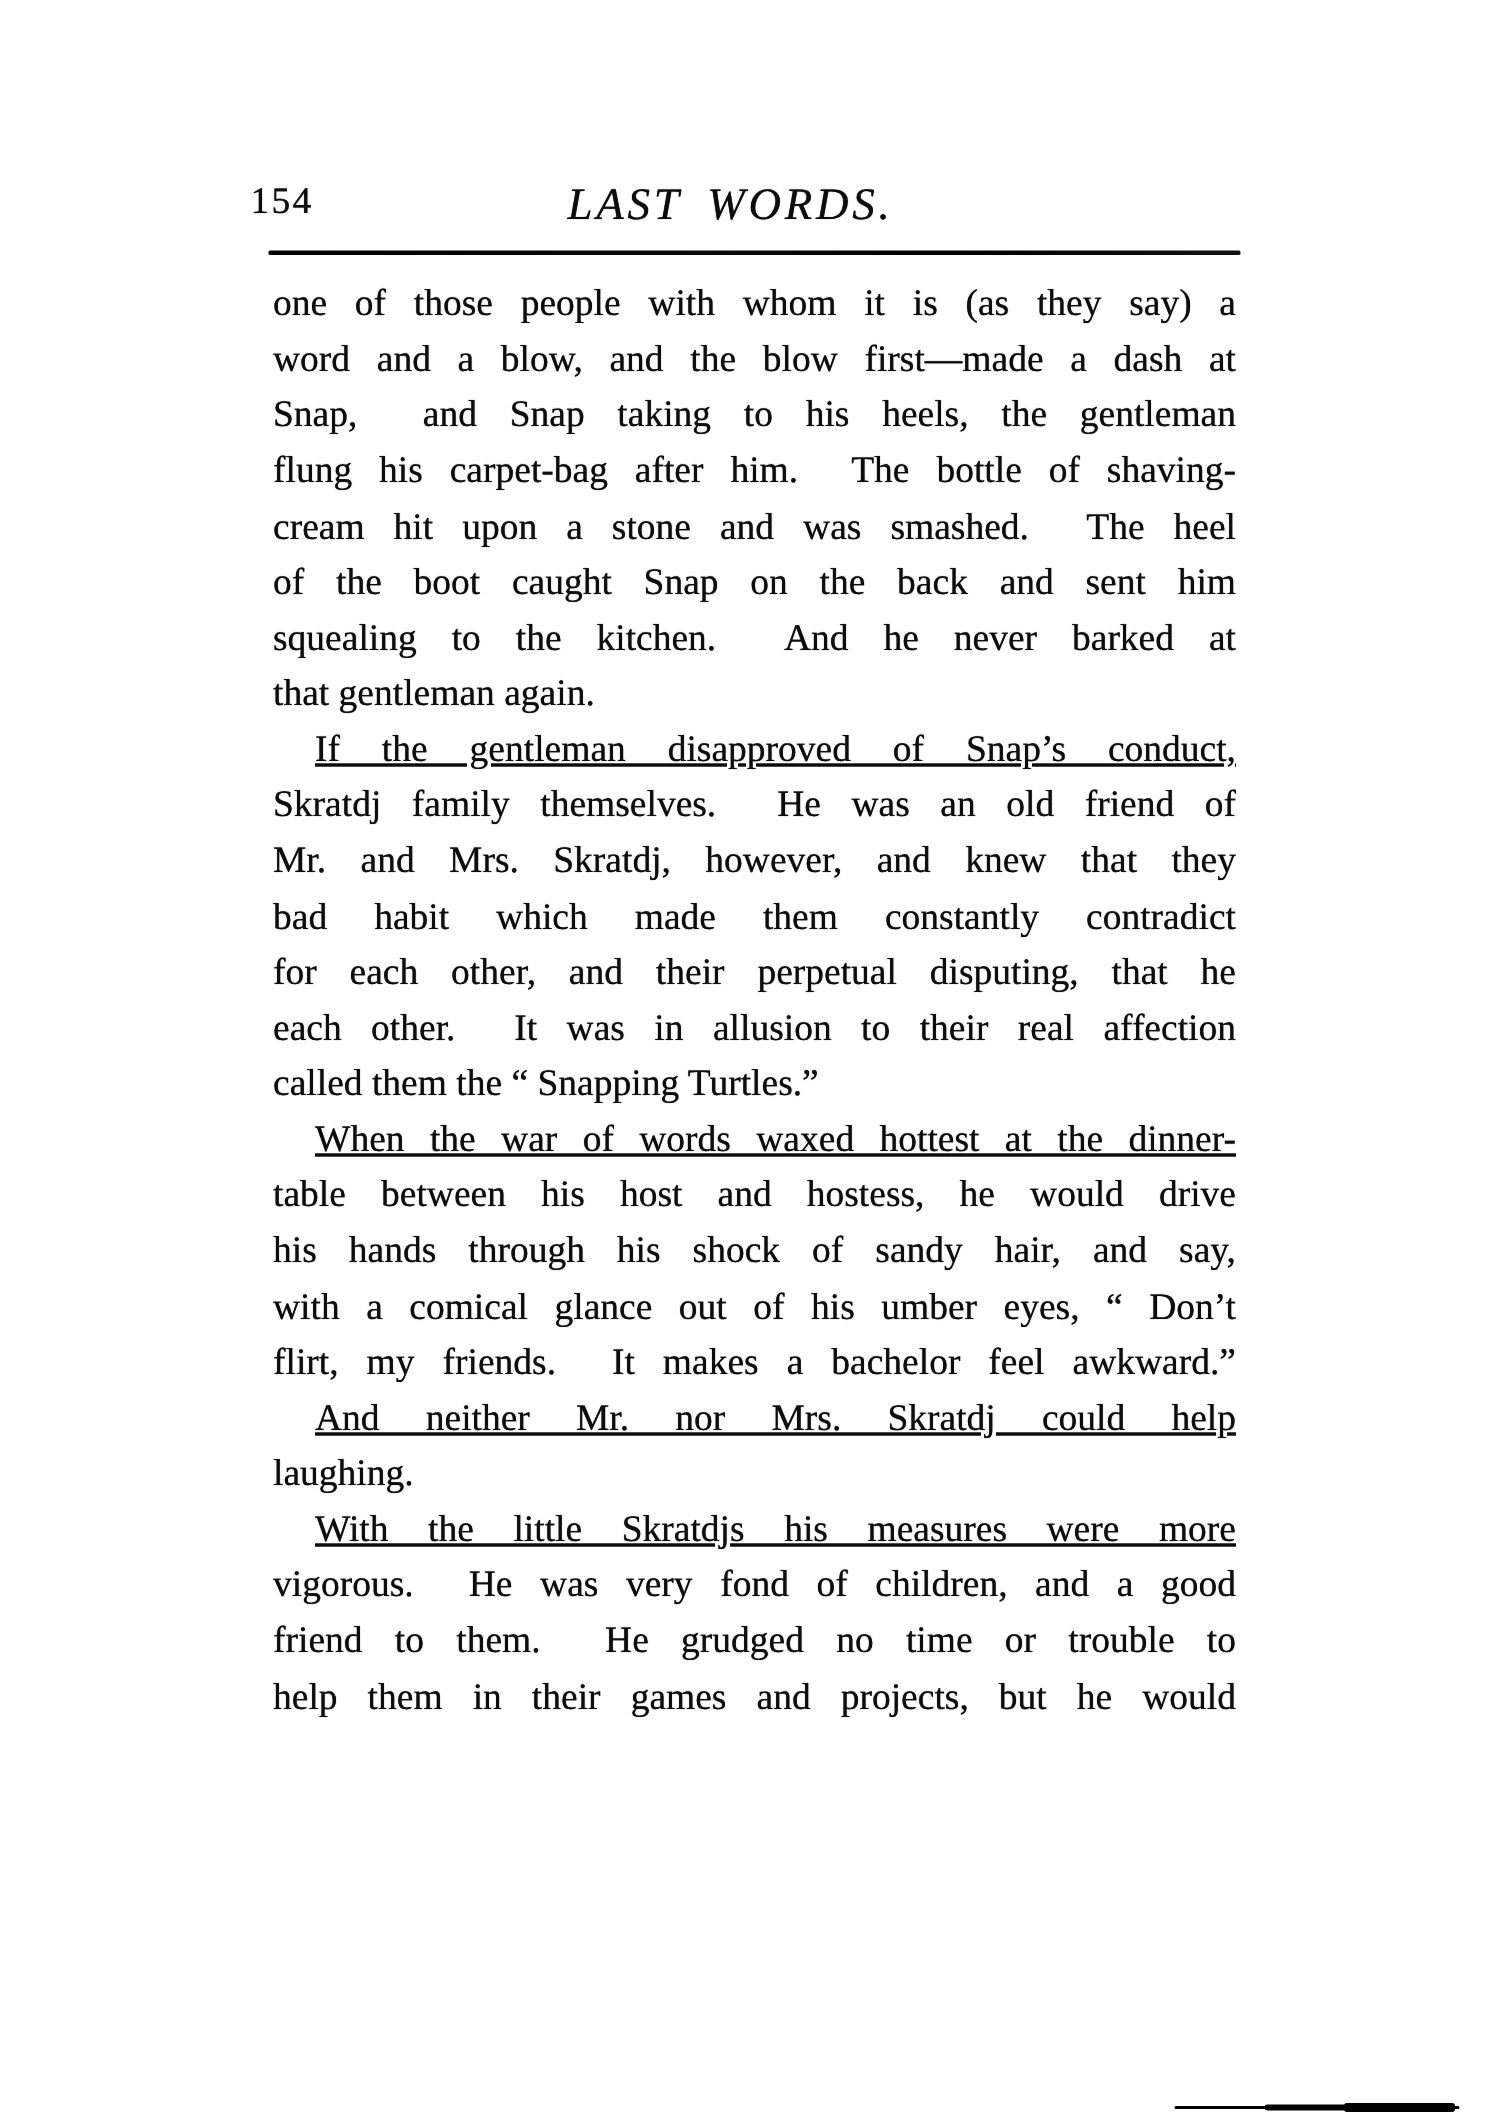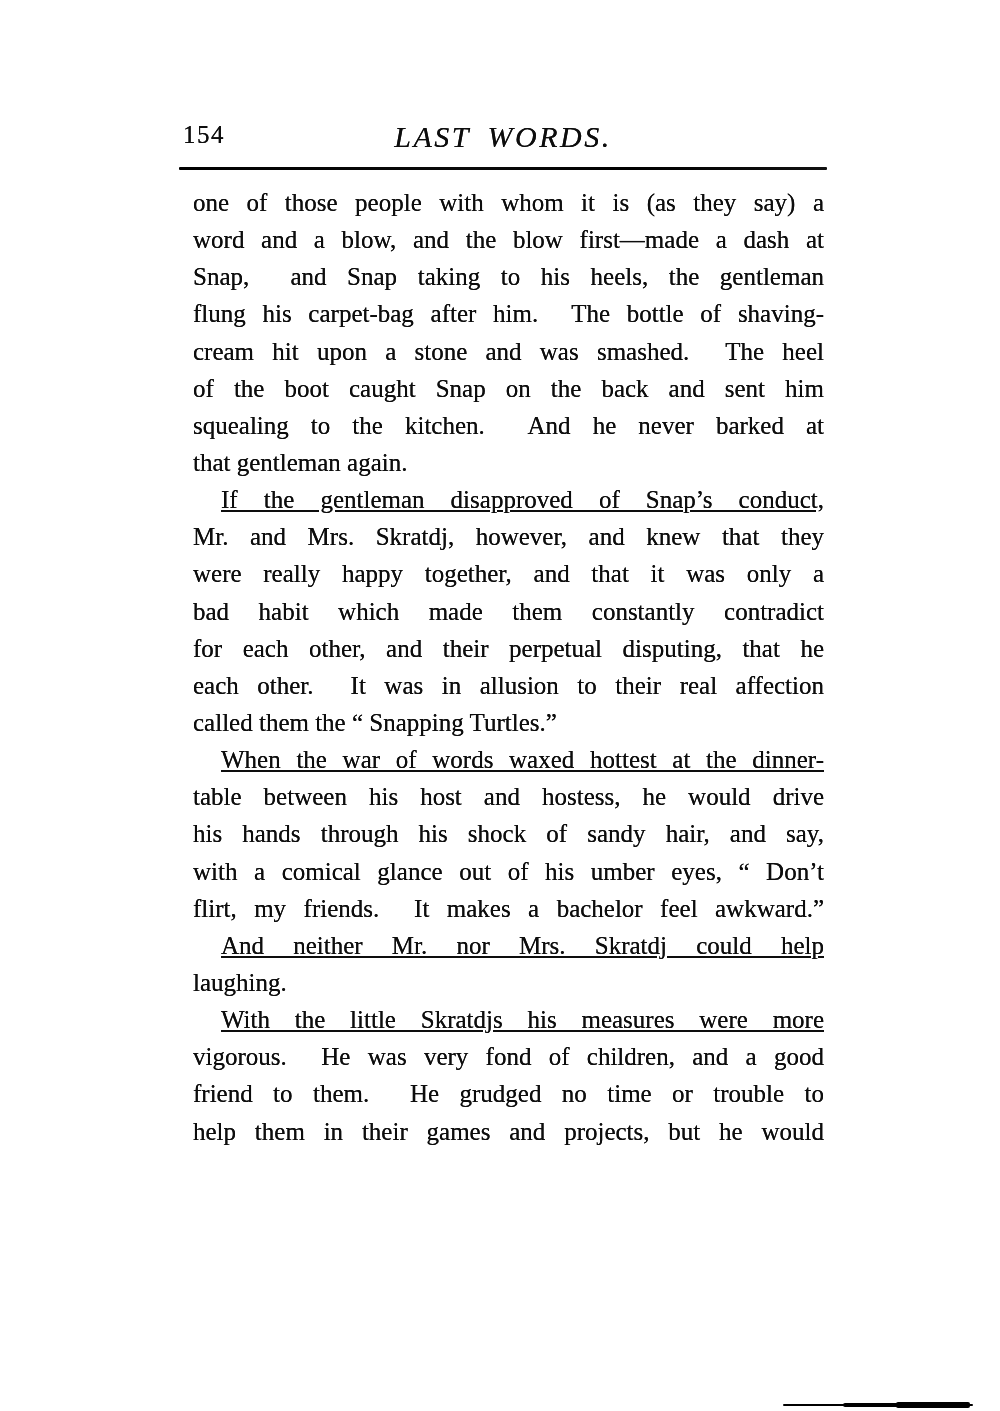--- a/index.html
+++ b/index.html
@@ -15,21 +15,21 @@
     color: #0d0d0d;
     overflow: hidden;
   }
   .sheet {
     position: absolute;
     inset: 0;
     background: #ffffff;
   }
   .header {
     position: absolute;
-    left: 182px;
+    left: 166px;
     top: 120px;
     width: 642px;
     height: 30px;
   }
   .pagenum {
     position: absolute;
     left: 1px;
     top: 1px;
     font-size: 25px;
     letter-spacing: 1.5px;
@@ -61,21 +61,20 @@
     left: 182px;
     top: 184px;
     width: 642px;
   }
   .line {
     height: 37.15px;
     line-height: 37.15px;
     font-size: 25px;
     white-space: nowrap;
     text-shadow: 0 0 0.6px rgba(0,0,0,0.9);
-    margin-left: 11px;
   }
   .line.justify {
     white-space: normal;
     text-align: justify;
     text-align-last: justify;
   }
   .line.indent {
     padding-left: 28px;
     text-decoration: underline;
   }
@@ -102,22 +101,22 @@
   <div class="textblock" id="lines">
       <div class="line justify">one of those people with whom it is (as they say) a</div>
       <div class="line justify">word and a blow, and the blow first—made a dash at</div>
       <div class="line justify">Snap,&nbsp; and Snap taking to his heels, the gentleman</div>
       <div class="line justify">flung his carpet-bag after him.&nbsp; The bottle of shaving-</div>
       <div class="line justify">cream hit upon a stone and was smashed.&nbsp; The heel</div>
       <div class="line justify">of the boot caught Snap on the back and sent him</div>
       <div class="line justify">squealing to the kitchen.&nbsp; And he never barked at</div>
       <div class="line">that gentleman again.</div>
       <div class="line indent justify">If the gentleman disapproved of Snap’s conduct,</div>
+      <div class="line justify">Skratdj family themselves.&nbsp; He was an old friend of</div>
       <div class="line justify">Mr. and Mrs. Skratdj, however, and knew that they</div>
-      <div class="line justify">were really happy together, and that it was only a</div>
       <div class="line justify">bad habit which made them constantly contradict</div>
       <div class="line justify">for each other, and their perpetual disputing, that he</div>
       <div class="line justify">each other.&nbsp; It was in allusion to their real affection</div>
       <div class="line">called them the “ Snapping Turtles.”</div>
       <div class="line indent justify">When the war of words waxed hottest at the dinner-</div>
       <div class="line justify">table between his host and hostess, he would drive</div>
       <div class="line justify">his hands through his shock of sandy hair, and say,</div>
       <div class="line justify">with a comical glance out of his umber eyes, “ Don’t</div>
       <div class="line justify">flirt, my friends.&nbsp; It makes a bachelor feel awkward.”</div>
       <div class="line indent justify">And neither Mr. nor Mrs. Skratdj could help</div>

